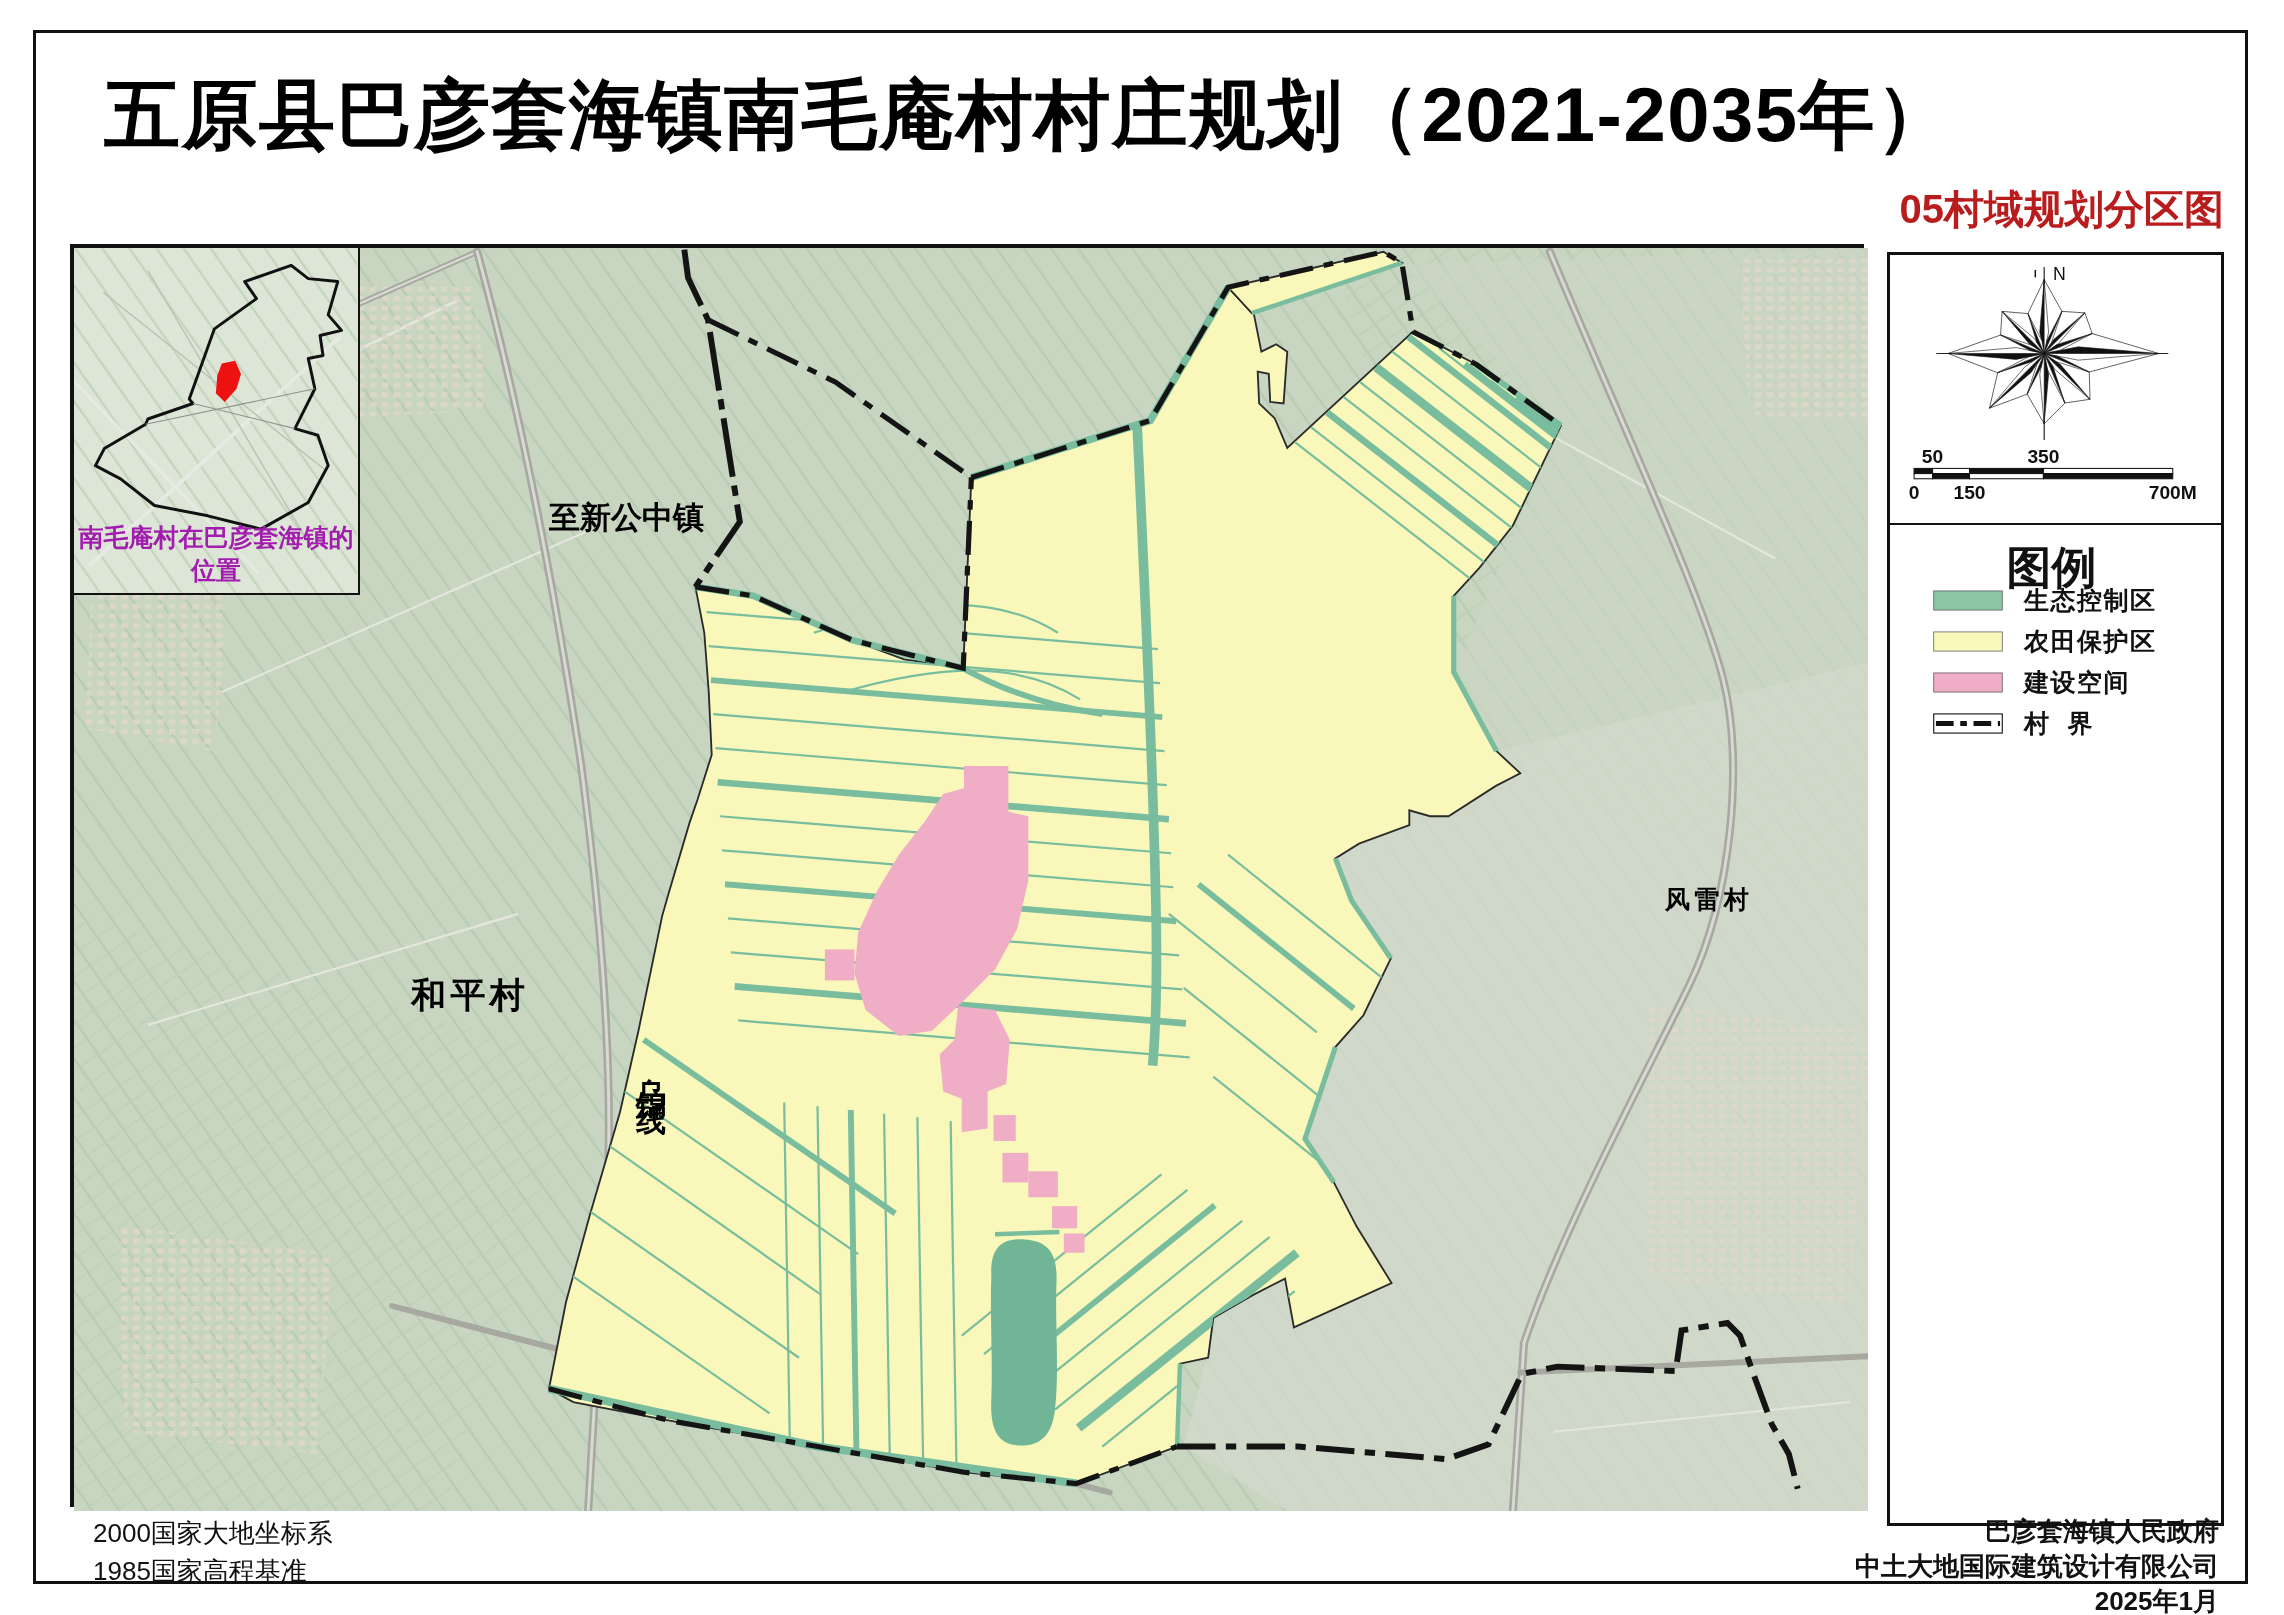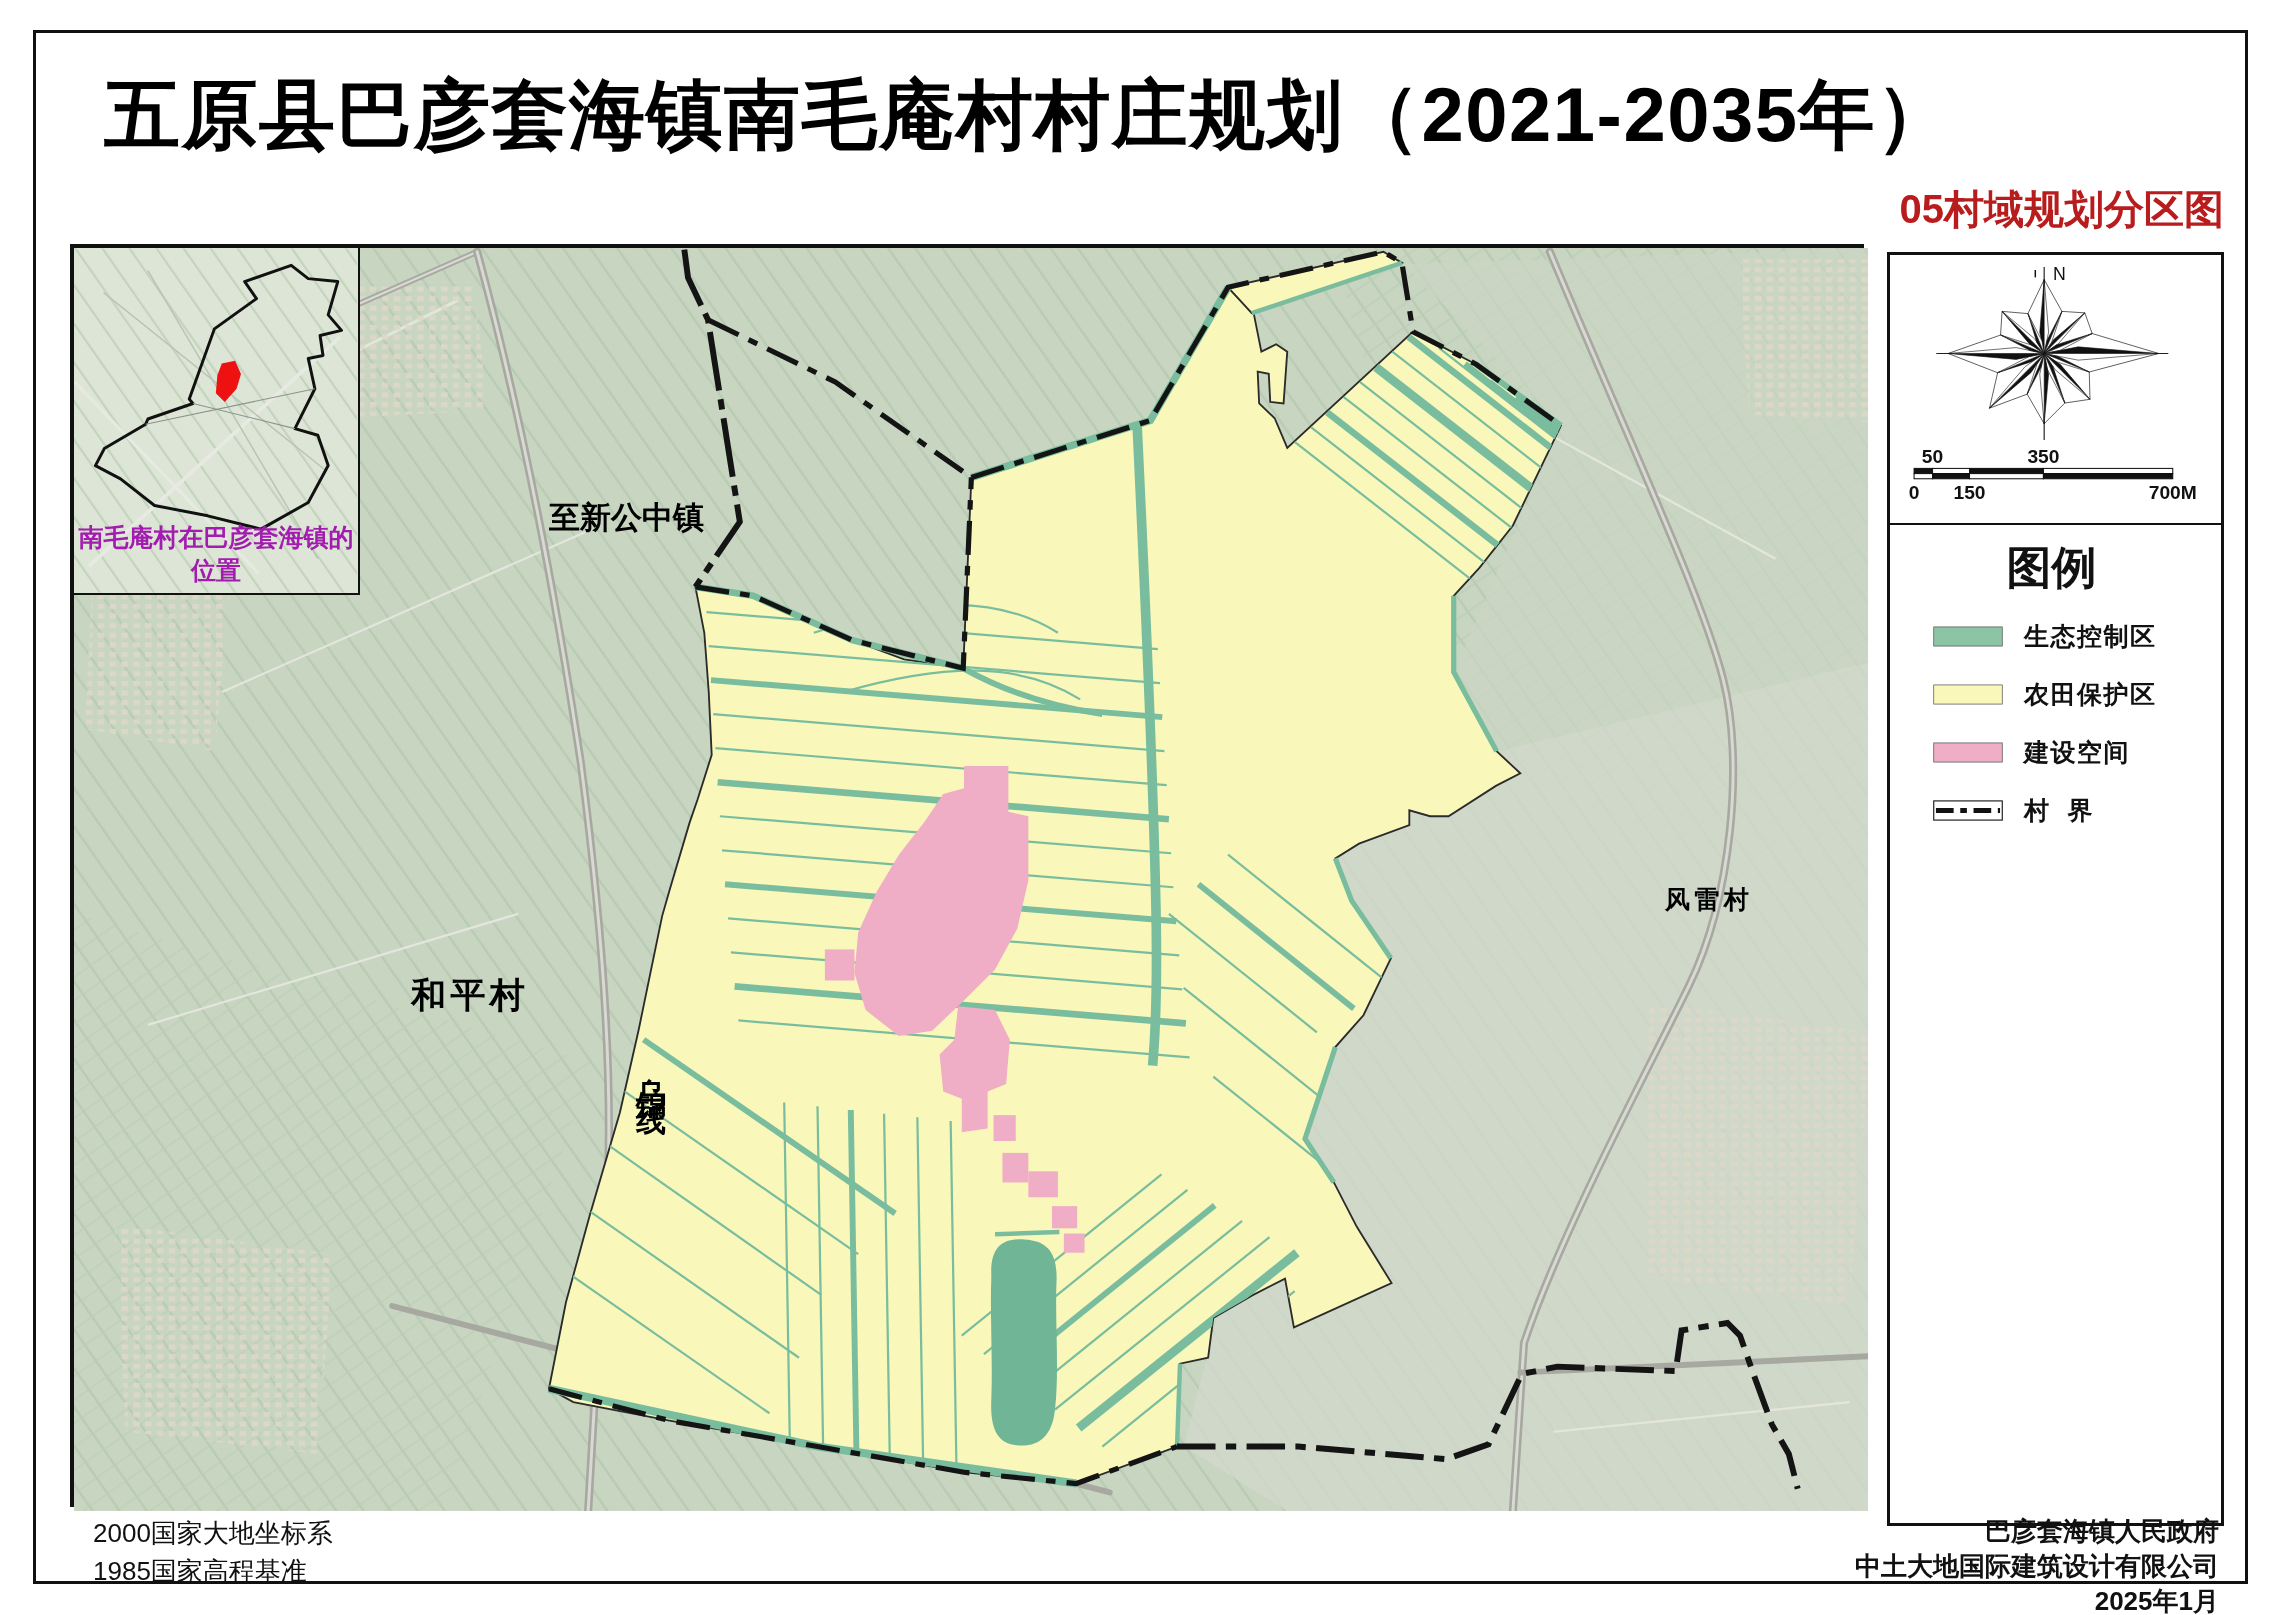--- a/index.html
+++ b/index.html
@@ -24,21 +24,21 @@
   .inset-caption{position:absolute;left:0;right:0;bottom:6px;text-align:center;
         font-size:25px;font-weight:700;color:#a21caf;}
   .sidebar{position:absolute;left:1887px;top:252px;width:337px;height:1274px;
         border:3.7px solid #111;box-sizing:border-box;background:#fff;}
   .compass{position:absolute;left:33px;top:6px;}
   .scalebox{position:absolute;left:13.3px;top:191px;}
   .sb-divider{position:absolute;left:0;right:0;top:268px;border-top:2.2px solid #111;}
   .legend-title{position:absolute;left:0;right:8px;top:283px;text-align:center;
         font-size:45px;font-weight:700;}
   .legend-items{position:absolute;left:43px;top:334px;right:15px;}
-  .legend-item{display:flex;align-items:center;margin-bottom:19px;height:22px;margin-top:36px;}
+  .legend-item{display:flex;align-items:center;margin-bottom:19px;height:22px;}
   .legend-item svg{flex:0 0 auto;margin-right:21px;}
   .legend-label{font-size:25px;font-weight:700;letter-spacing:1.5px;white-space:pre;}
   .footer-left{position:absolute;left:93px;top:1515px;font-size:26px;font-weight:400;line-height:1.45;}
   .footer-right{position:absolute;right:65px;top:1514px;text-align:right;font-size:26px;
         font-weight:700;line-height:1.35;}
 </style>
 </head>
 <body>
 
 <div class="page">

